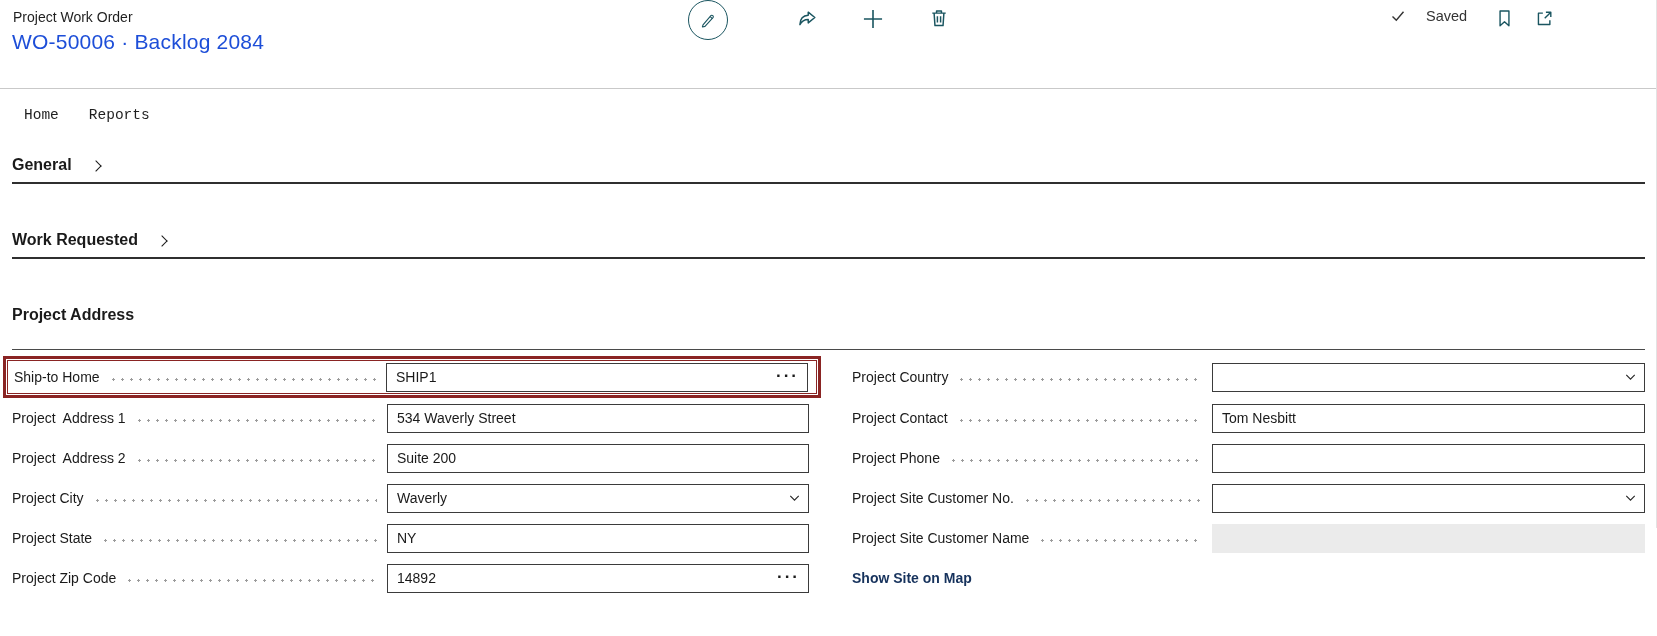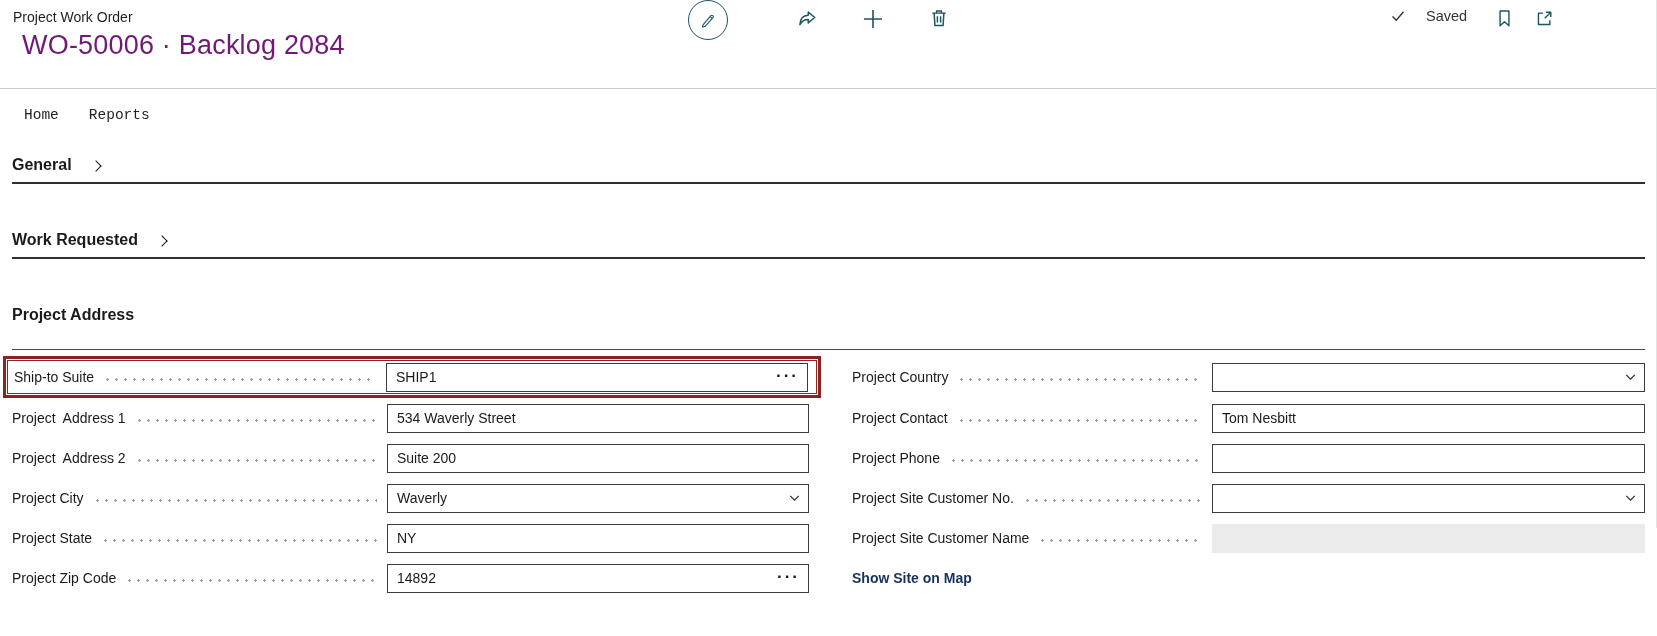--- a/index.html
+++ b/index.html
@@ -38,23 +38,22 @@
     position: absolute; left: 1390px; top: 8px;
     display: flex; align-items: center; gap: 20px;
     color: #333; font-size: 14.5px;
   }
   .bookmark-btn { left: 1494px; top: 8px; }
   .popout-btn   { left: 1534px; top: 8px; }
 
   
   .page-title {
     position: absolute; left: 12px; top: 30px;
-    font-size: 27px; font-weight: 300; color: #701a75;
+    font-size: 21px; font-weight: 300; color: #1d4ed8;
     letter-spacing: 0.2px;
-    margin-left: 10px;
   }
   .title-rule {
     position: absolute; left: 0; right: 0; top: 88px;
     height: 1px; background: #c9c9c9;
   }
 
   
   .tabs { position: absolute; left: 24px; top: 107px; display: flex; gap: 30px; font-family: Liberation Mono, monospace; }
   .tab { font-size: 14.5px; color: #1f1f1f; cursor: pointer; }
 
@@ -216,21 +215,21 @@
   <div class="section-header sec-address">
     <span>Project Address</span>
   </div>
   <div class="rule-dark rule-a"></div>
 
   <div class="col col-left">
 
     <div class="hl-outer">
       <div class="hl-inner">
         <div class="f-row">
-          <span class="f-label">Ship-to Suite</span>
+          <span class="f-label">Ship-to Home</span>
           <span class="leader"></span>
           <span class="input-wrap has-assist">
             <input class="f-input" value="SHIP1" style="">
             <span class="assist-btn">···</span>
           </span>
         </div>
       </div>
     </div>
 
     <div class="f-row">

